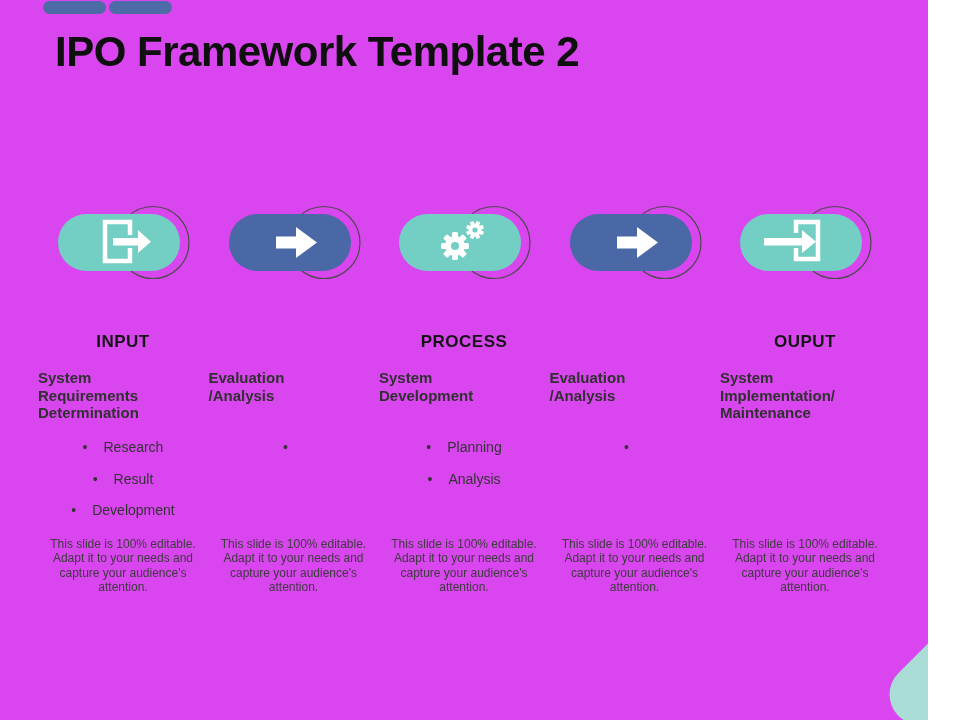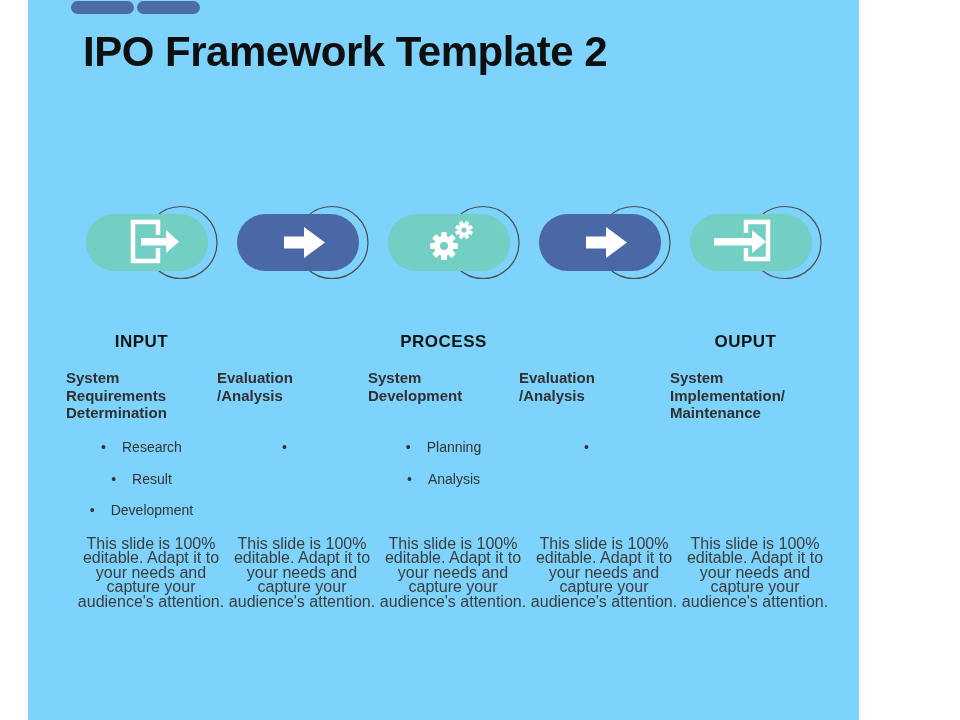--- a/index.html
+++ b/index.html
@@ -1,22 +1,21 @@
 <!DOCTYPE html>
 <html><head>
 <meta charset="utf-8">
 <style>
   html, body { margin: 0; padding: 0; background: #ffffff; }
   .stage {
     position: relative;
-    width: 831px; height: 720px;
-    background: #7dd3fc;
+    width: 928px; height: 720px;
+    background: #d946ef;
     overflow: hidden;
     font-family: "Liberation Sans", sans-serif;
-    margin-left: 28px;
   }
   .accent-bar {
     position: absolute; top: 1px; height: 13px; width: 63px;
     border-radius: 7px; background: #4d6ba6;
   }
   .accent-bar.b1 { left: 43px; }
   .accent-bar.b2 { left: 109px; }
   .title {
     position: absolute; left: 55px; top: 28px; margin: 0;
     font-size: 42px; line-height: 48px; font-weight: bold;
@@ -44,21 +43,21 @@
     margin: 0; padding: 0; list-style: none;
   }
   .col-bullets li {
     display: flex; justify-content: center; align-items: flex-start;
     margin-bottom: 13px; font-size: 14px; color: #333333; line-height: 18.5px;
   }
   .bullet-dot { margin-right: 16px; }
   .bullet-text { white-space: pre-line; text-align: left; }
   .col-footer {
     position: absolute; top: 537px; left: 10px; width: 150px;
-    text-align: center; font-size: 16px; line-height: 14.4px; color: #3c3c3c;
+    text-align: center; font-size: 12px; line-height: 14.4px; color: #3c3c3c;
   }
   .corner-shape {
     position: absolute; left: 869px; top: 615px;
     width: 200px; height: 60px; border-radius: 30px;
     background: #a9ddd6; transform: rotate(-45deg);
   }
 </style>
 </head>
 <body>
 

